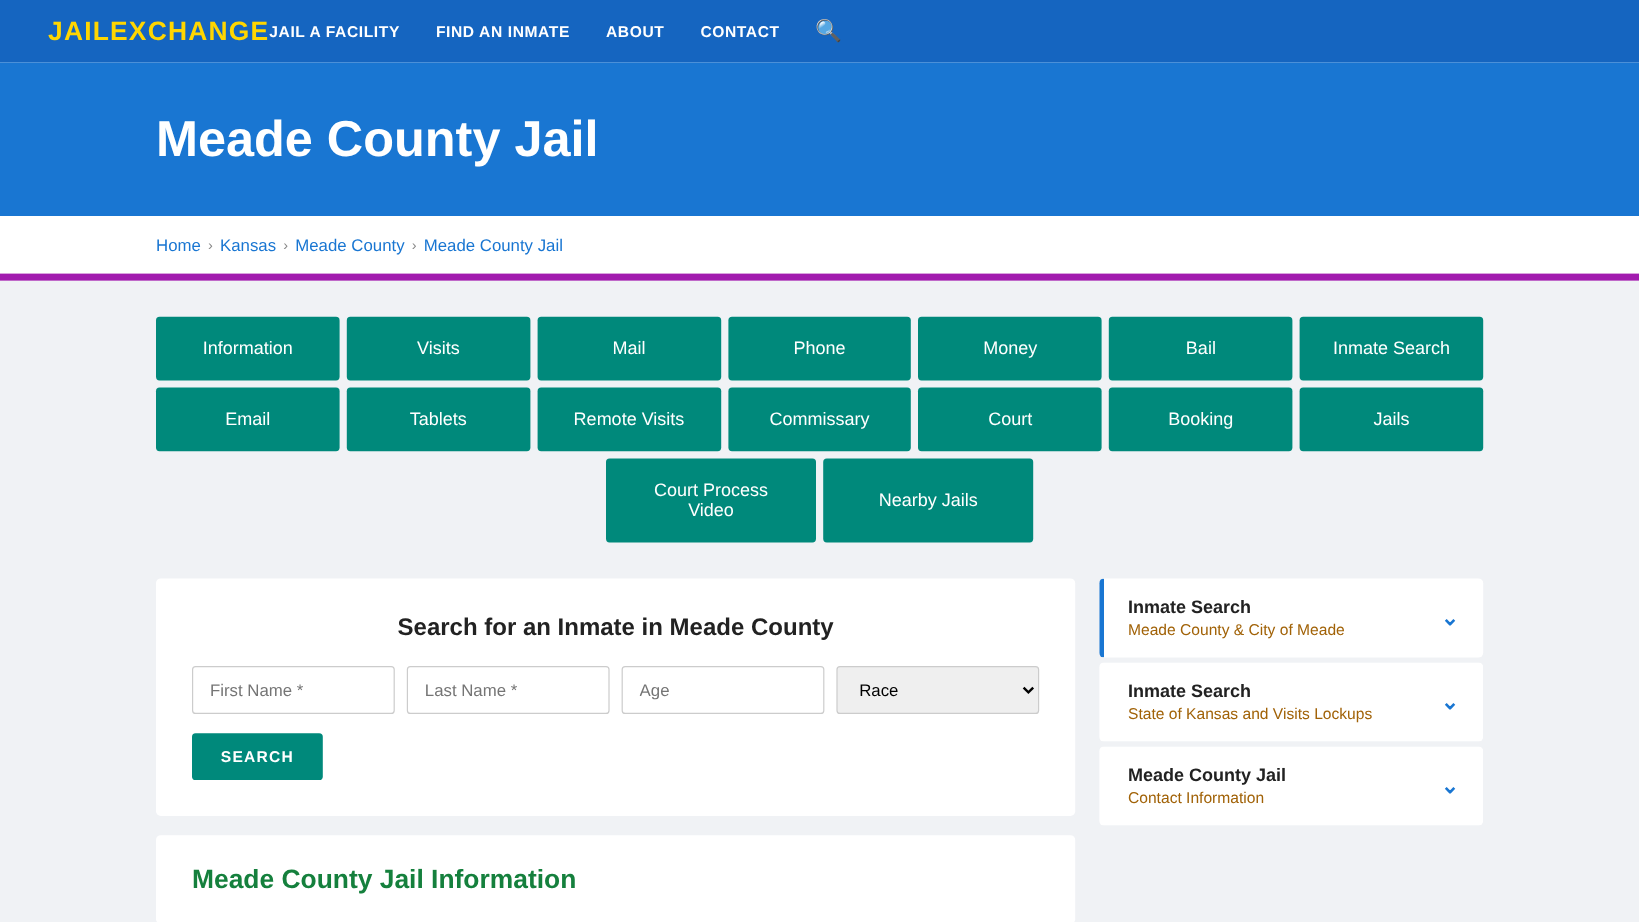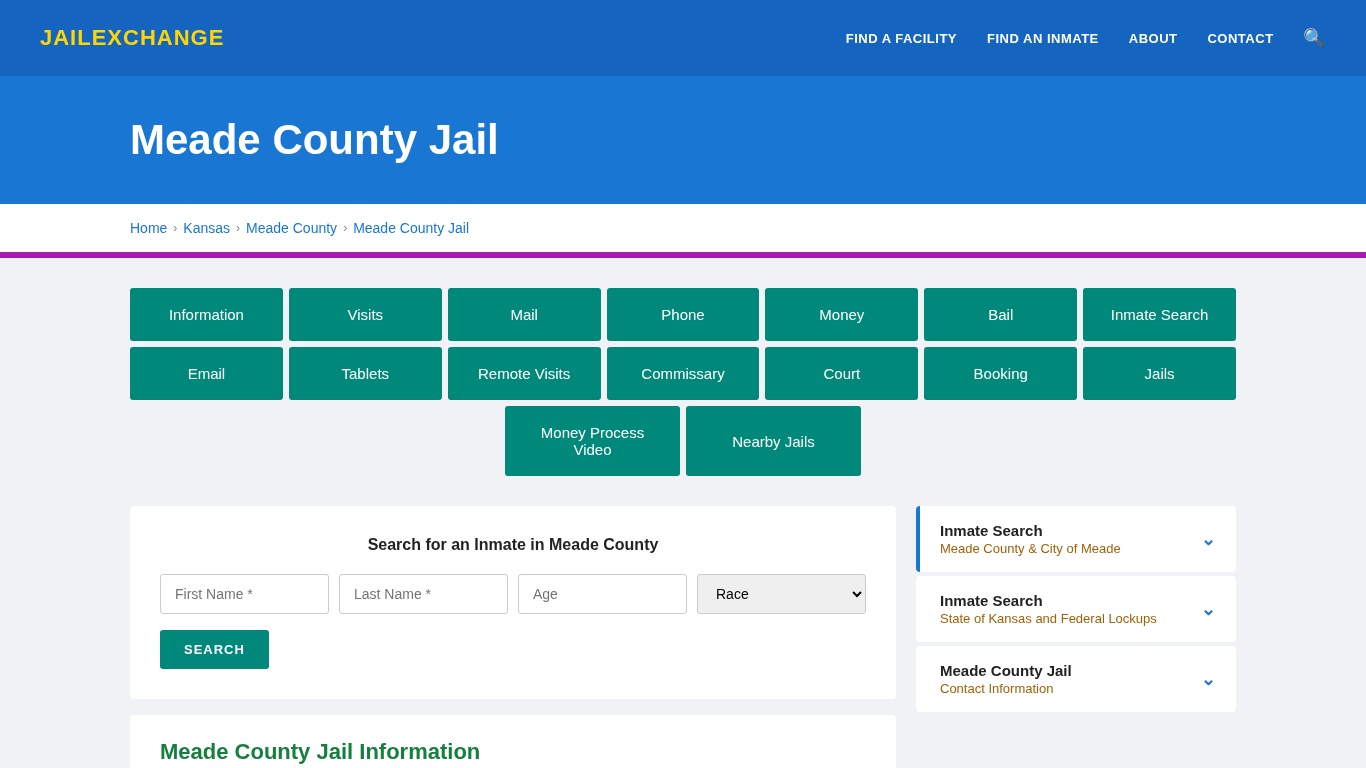--- a/index.html
+++ b/index.html
@@ -2,24 +2,24 @@
 <html><head>
   <meta charset="utf-8">
   <style>
     * { margin: 0; padding: 0; box-sizing: border-box; }
     body { font-family: Arial, sans-serif; background: #f0f2f5; color: #333; }
 
     
     .header {
       background: #1565c0;
       padding: 0 40px;
-      height: 76px;
+      height: 52px;
       display: flex;
       align-items: center;
-      justify-content: space-between;
+      justify-content: flex-start;
     }
     .logo {
       font-size: 22px;
       font-weight: 900;
       color: white;
       letter-spacing: 1px;
     }
     .logo span { color: #ffd600; }
     .nav {
       display: flex;
@@ -114,21 +114,21 @@
 
     
     .search-box {
       background: white;
       border-radius: 4px;
       padding: 30px;
       flex: 1;
     }
     .search-box h2 {
       text-align: center;
-      font-size: 16px;
+      font-size: 20px;
       font-weight: 700;
       margin-bottom: 20px;
       color: #222;
     }
     .search-fields {
       display: flex;
       gap: 10px;
       margin-bottom: 16px;
       flex-wrap: wrap;
     }
@@ -206,21 +206,21 @@
     }
   </style>
 </head>
 <body>
 
 <header class="header">
   <div class="logo">
     <span>JAIL</span><span style="color:#ffd600">EXCHANGE</span>
   </div>
   <nav class="nav">
-    <a href="#">FIND A FACILITY</a>
+    <a href="#">JAIL A FACILITY</a>
     <a href="#">FIND AN INMATE</a>
     <a href="#">ABOUT</a>
     <a href="#">CONTACT</a>
     <button class="search-icon-btn">🔍</button>
   </nav>
 </header>
 
 <section class="hero">
   <h1>Meade County Jail</h1>
 </section>
@@ -247,21 +247,21 @@
       <button class="grid-btn">Money</button>
       <button class="grid-btn">Bail</button>
       <button class="grid-btn">Inmate Search</button>
       <button class="grid-btn">Email</button>
       <button class="grid-btn">Tablets</button>
       <button class="grid-btn">Remote Visits</button>
       <button class="grid-btn">Commissary</button>
       <button class="grid-btn">Court</button>
       <button class="grid-btn">Booking</button>
       <button class="grid-btn">Jails</button>
-      <button class="grid-btn">Money Process Video</button>
+      <button class="grid-btn">Court Process Video</button>
       <button class="grid-btn">Nearby Jails</button>
     </div>
 
   <div class="content-area">
 
     <div style="flex:1; display:flex; flex-direction:column; gap:0;">
 
       <div class="search-box">
         <h2>Search for an Inmate in Meade County</h2>
         <div class="search-fields">
@@ -282,21 +282,21 @@
         <div class="sidebar-item active">
     <div class="sidebar-item-text">
       <div class="title">Inmate Search</div>
       <div class="subtitle">Meade County &amp; City of Meade</div>
     </div>
     <span class="chevron">⌄</span>
   </div>
         <div class="sidebar-item">
     <div class="sidebar-item-text">
       <div class="title">Inmate Search</div>
-      <div class="subtitle">State of Kansas and Federal Lockups</div>
+      <div class="subtitle">State of Kansas and Visits Lockups</div>
     </div>
     <span class="chevron">⌄</span>
   </div>
         <div class="sidebar-item">
     <div class="sidebar-item-text">
       <div class="title">Meade County Jail</div>
       <div class="subtitle">Contact Information</div>
     </div>
     <span class="chevron">⌄</span>
   </div>

